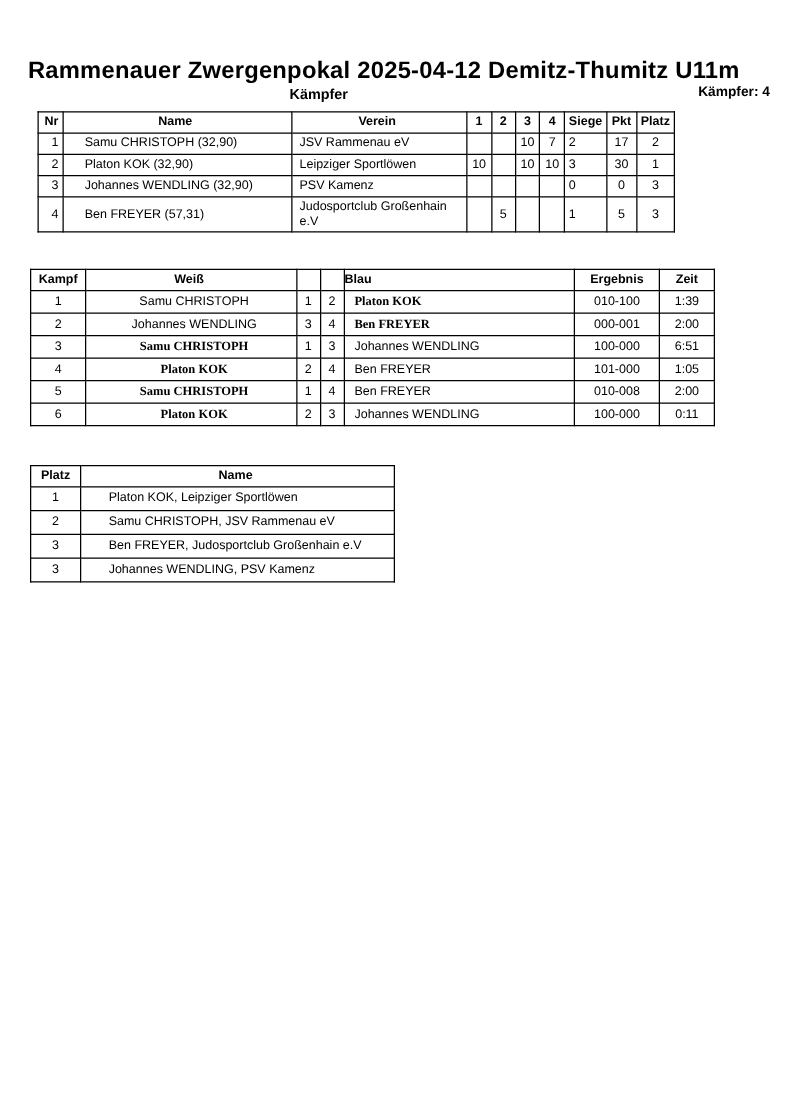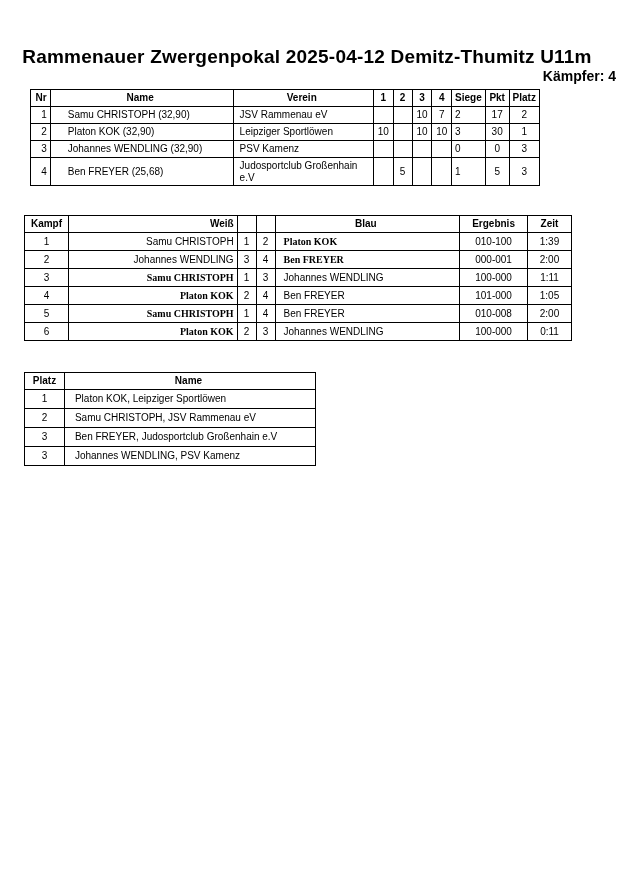--- a/index.html
+++ b/index.html
@@ -41,21 +41,21 @@
     font-size: 11.5px;
     font-weight: bold;
     text-align: center;
     white-space: nowrap;
   }
 
   .kaempfer-count {
     position: absolute;
     top: 68px;
     right: 14px;
-    font-size: 14px;
+    font-size: 11px;
     font-weight: bold;
     white-space: nowrap;
   }
 
   
   table {
     border-collapse: collapse;
     position: absolute;
     font-size: 10px;
     background: #ffffff;
@@ -91,53 +91,54 @@
   #tbl-kaempfer th.c-name  { text-align: center; padding-left: 0; }
   #tbl-kaempfer th.c-verein{ text-align: center; padding-left: 0; }
 
   
   #tbl-kaempfe {
     top: 215px;
     left: 24px;
     width: 548px;
   }
   #tbl-kaempfe .c-kampf   { width: 44px;  text-align: center; }
-  #tbl-kaempfe .c-weiss   { width: 169px; text-align: right; padding-left: 8px; }
+  #tbl-kaempfe .c-weiss   { width: 169px; text-align: center; padding-left: 8px; }
   #tbl-kaempfe .c-ws      { width: 19px;  text-align: center; }
   #tbl-kaempfe .c-bs      { width: 19px;  text-align: center; }
   #tbl-kaempfe .c-blau    { width: 185px; text-align: left; padding-left: 8px; }
   #tbl-kaempfe .c-erg     { width: 68px;  text-align: center; }
   #tbl-kaempfe .c-zeit    { width: 44px;  text-align: center; }
-  #tbl-kaempfe th.c-weiss { padding-left: 0; }
-  #tbl-kaempfe th.c-blau  { text-align: center; padding-left: 0; }
+  #tbl-kaempfe th.c-weiss { text-align: center; padding-left: 0; }
+  #tbl-kaempfe th.c-blau  { text-align: left; padding-left: 0; }
   #tbl-kaempfe td.winner  { font-weight: bold; font-family: Liberation Serif, serif; }
   #tbl-kaempfe tr td { height: 18px; }
 
   
   #tbl-ergebnisse {
     top: 372px;
     left: 24px;
     width: 292px;
   }
   #tbl-ergebnisse .c-platz { width: 40px;  text-align: center; }
-  #tbl-ergebnisse .c-name  { width: 252px; text-align: left; padding-left: 10px; }
+  #tbl-ergebnisse .c-name  { width: 252px; text-align: left; padding-left: 22px; }
   #tbl-ergebnisse th.c-name { text-align: center; padding-left: 0; }
   #tbl-ergebnisse tr td { height: 19px; }
 
   .hd-kaempfer  { top: 70px;  left: 0; width: 510px; }
   .hd-kaempfe   { top: 195px; left: 24px; width: 548px; }
   .hd-ergebnisse{ top: 354px; left: 24px; width: 292px; }
 </style>
 </head>
 <body>
 
 <div class="page">
 
   <div class="doc-title">Rammenauer Zwergenpokal  2025-04-12  Demitz-Thumitz   U11m</div>
 
+  <div class="section-heading hd-kaempfer">Kämpfer</div>
   <div class="kaempfer-count">Kämpfer: 4</div>
 
   <table id="tbl-kaempfer">
     <thead>
       <tr>
         <th class="c-nr">Nr</th>
         <th class="c-name">Name</th>
         <th class="c-verein">Verein</th>
         <th class="c-num">1</th>
         <th class="c-num">2</th>
@@ -180,21 +181,21 @@
         <td class="c-num"></td>
         <td class="c-num"></td>
         <td class="c-num"></td>
         <td class="c-num"></td>
         <td class="c-siege">0</td>
         <td class="c-pkt">0</td>
         <td class="c-platz">3</td>
       </tr>
       <tr>
         <td class="c-nr">4</td>
-        <td class="c-name">Ben FREYER  (25,68)</td>
+        <td class="c-name">Ben FREYER  (57,31)</td>
         <td class="c-verein">Judosportclub Großenhain e.V</td>
         <td class="c-num"></td>
         <td class="c-num">5</td>
         <td class="c-num"></td>
         <td class="c-num"></td>
         <td class="c-siege">1</td>
         <td class="c-pkt">5</td>
         <td class="c-platz">3</td>
       </tr>
     </tbody>
@@ -232,21 +233,21 @@
         <td class="c-erg">000-001</td>
         <td class="c-zeit">2:00</td>
       </tr>
       <tr>
         <td class="c-kampf">3</td>
         <td class="c-weiss winner">Samu CHRISTOPH</td>
         <td class="c-ws">1</td>
         <td class="c-bs">3</td>
         <td class="c-blau">Johannes WENDLING</td>
         <td class="c-erg">100-000</td>
-        <td class="c-zeit">1:11</td>
+        <td class="c-zeit">6:51</td>
       </tr>
       <tr>
         <td class="c-kampf">4</td>
         <td class="c-weiss winner">Platon KOK</td>
         <td class="c-ws">2</td>
         <td class="c-bs">4</td>
         <td class="c-blau">Ben FREYER</td>
         <td class="c-erg">101-000</td>
         <td class="c-zeit">1:05</td>
       </tr>

